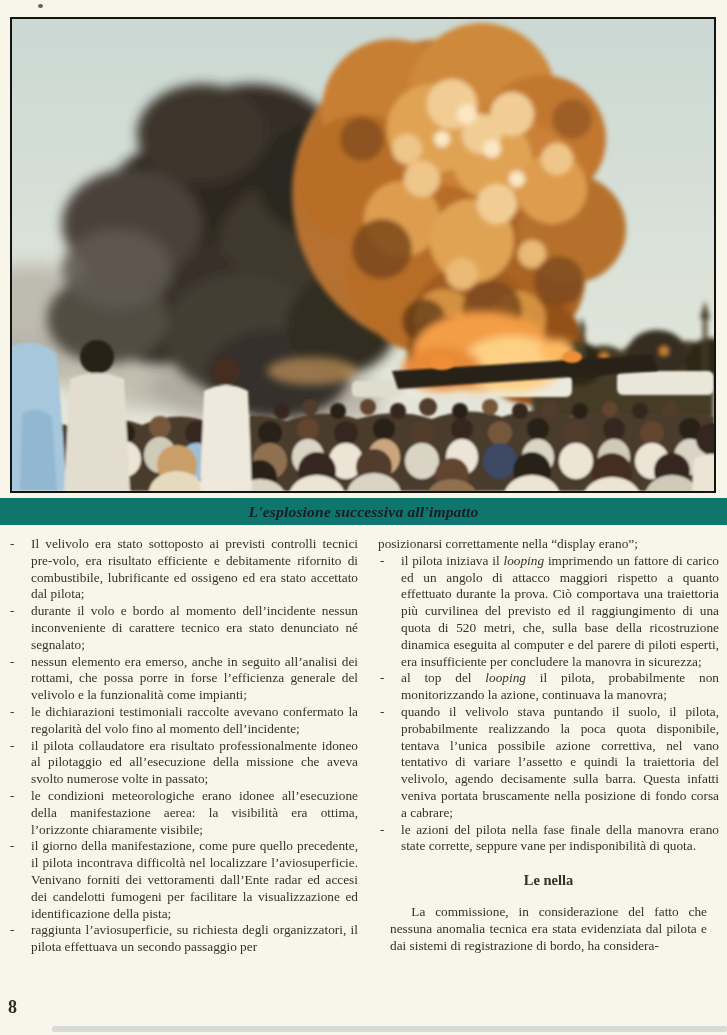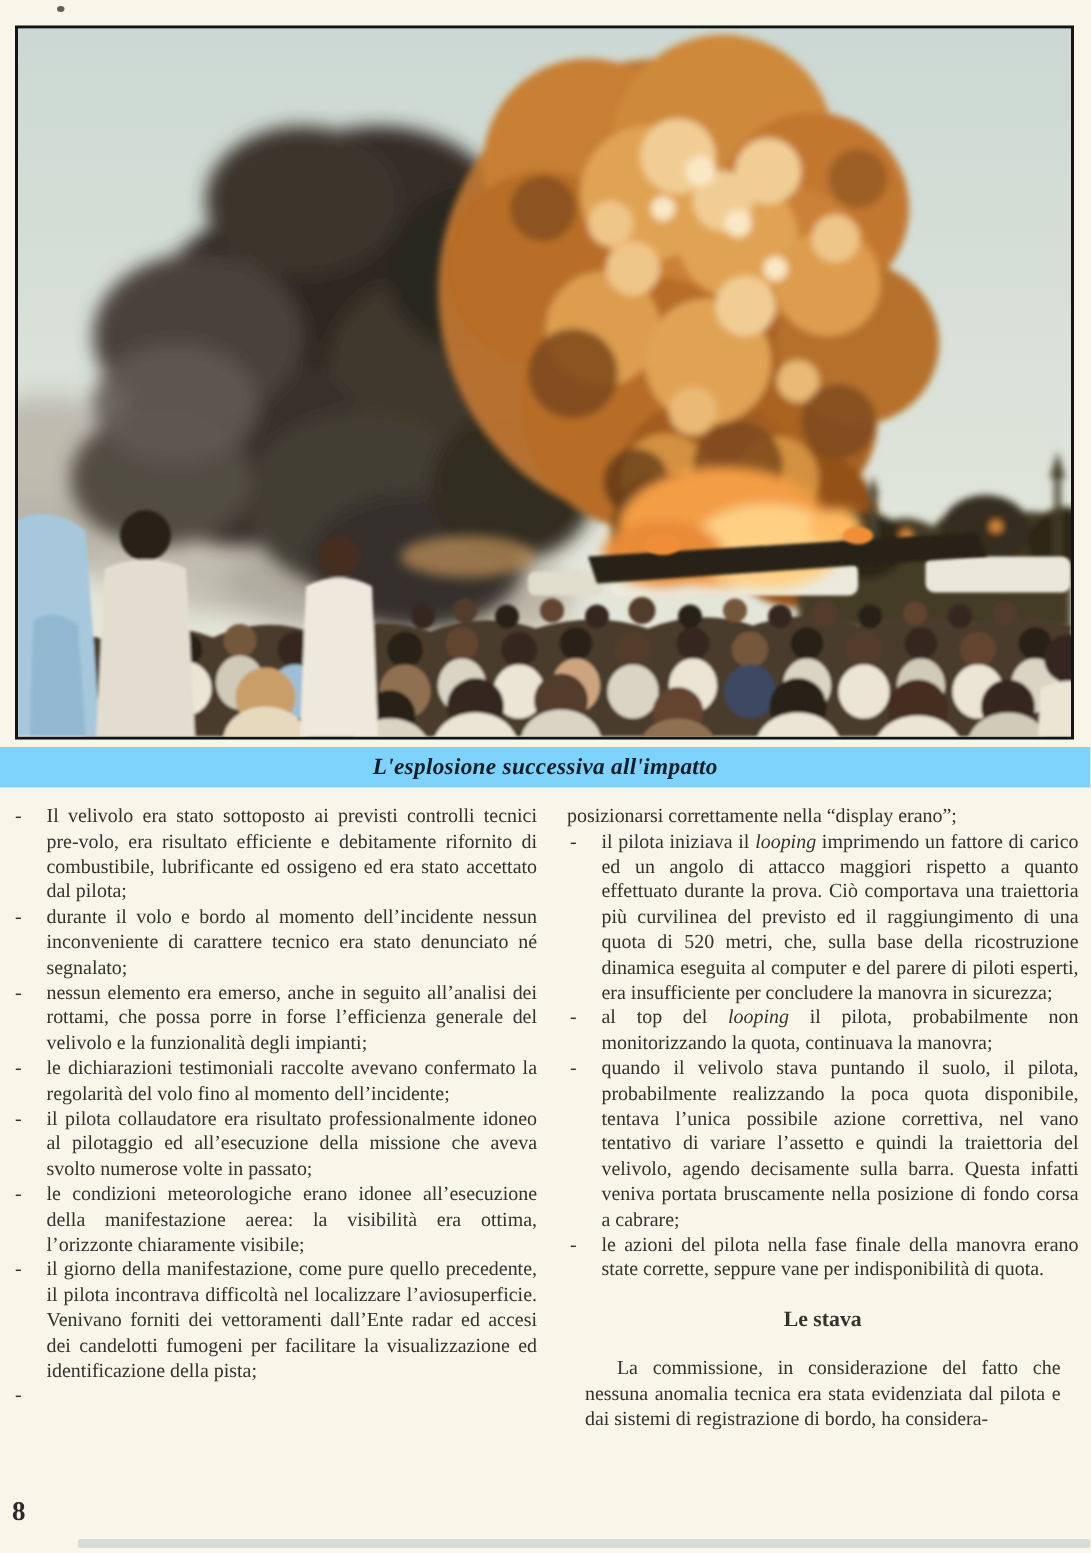--- a/index.html
+++ b/index.html
@@ -12,21 +12,21 @@
     color:#34322c;
   }
   .scan-speck{position:absolute;left:38px;top:4px;width:5px;height:4px;background:#3a3a34;border-radius:50%;opacity:.8;}
   .photo-frame{
     position:absolute;left:10px;top:17px;width:702px;height:472px;
     border:2px solid #141414;background:#d5e0da;
   }
   .photo-frame svg{display:block;width:100%;height:100%;}
   .caption-band{
     position:absolute;left:0;top:498px;width:727px;height:27px;
-    background:#7dd3fc;
+    background:#0f766e;
     display:flex;align-items:center;justify-content:center;
   }
   .caption-band .cap{
     font-style:italic;font-weight:bold;font-size:15.5px;color:#141d28;letter-spacing:.2px;
   }
   .columns{
     position:absolute;left:8px;top:536px;width:711px;
     display:flex;gap:20px;
   }
   .col{font-size:13.3px;line-height:16.8px;text-align:justify;}
@@ -266,33 +266,33 @@
 </div>
 
 <div class="caption-band">
   <span class="cap">L'esplosione successiva all'impatto</span>
 </div>
 
 <div class="columns">
   <div class="col col-left">
     <p class="li"><span class="dash">-</span><span>Il velivolo era stato sottoposto ai previsti controlli tecnici pre-volo, era risultato efficiente e debitamente rifornito di combustibile, lubrificante ed ossigeno ed era stato accettato dal pilota;</span></p>
     <p class="li"><span class="dash">-</span><span>durante il volo e bordo al momento dell’incidente nessun inconveniente di carattere tecnico era stato denunciato né segnalato;</span></p>
-    <p class="li"><span class="dash">-</span><span>nessun elemento era emerso, anche in seguito all’analisi dei rottami, che possa porre in forse l’efficienza generale del velivolo e la funzionalità degli impianti;</span></p>
+    <p class="li"><span class="dash">-</span><span>nessun elemento era emerso, anche in seguito all’analisi dei rottami, che possa porre in forse l’efficienza generale del velivolo e la funzionalità come impianti;</span></p>
     <p class="li"><span class="dash">-</span><span>le dichiarazioni testimoniali raccolte avevano confermato la regolarità del volo fino al momento dell’incidente;</span></p>
     <p class="li"><span class="dash">-</span><span>il pilota collaudatore era risultato professionalmente idoneo al pilotaggio ed all’esecuzione della missione che aveva svolto numerose volte in passato;</span></p>
     <p class="li"><span class="dash">-</span><span>le condizioni meteorologiche erano idonee all’esecuzione della manifestazione aerea: la visibilità era ottima, l’orizzonte chiaramente visibile;</span></p>
     <p class="li"><span class="dash">-</span><span>il giorno della manifestazione, come pure quello precedente, il pilota incontrava difficoltà nel localizzare l’aviosuperficie. Venivano forniti dei vettoramenti dall’Ente radar ed accesi dei candelotti fumogeni per facilitare la visualizzazione ed identificazione della pista;</span></p>
-    <p class="li"><span class="dash">-</span></p>
+    <p class="li"><span class="dash">-</span><span>raggiunta l’aviosuperficie, su richiesta degli organizzatori, il pilota effettuava un secondo passaggio per</span></p>
   </div>
 
   <div class="col col-right">
     <p class="cont">posizionarsi correttamente nella “display erano”;</p>
     <p class="li"><span class="dash">-</span><span><span>il pilota iniziava il </span><em>looping</em><span> imprimendo un fattore di carico ed un angolo di attacco maggiori rispetto a quanto effettuato durante la prova. Ciò comportava una traiettoria più curvilinea del previsto ed il raggiungimento di una quota di 520 metri, che, sulla base della ricostruzione dinamica eseguita al computer e del parere di piloti esperti, era insufficiente per concludere la manovra in sicurezza;</span></span></p>
-    <p class="li"><span class="dash">-</span><span><span>al top del </span><em>looping</em><span> il pilota, probabilmente non monitorizzando la quota, continuava la manovra;</span></span></p>
+    <p class="li"><span class="dash">-</span><span><span>al top del </span><em>looping</em><span> il pilota, probabilmente non monitorizzando la azione, continuava la manovra;</span></span></p>
     <p class="li"><span class="dash">-</span><span>quando il velivolo stava puntando il suolo, il pilota, probabilmente realizzando la poca quota disponibile, tentava l’unica possibile azione correttiva, nel vano tentativo di variare l’assetto e quindi la traiettoria del velivolo, agendo decisamente sulla barra. Questa infatti veniva portata bruscamente nella posizione di fondo corsa a cabrare;</span></p>
     <p class="li"><span class="dash">-</span><span>le azioni del pilota nella fase finale della manovra erano state corrette, seppure vane per indisponibilità di quota.</span></p>
-    <h3 class="cause-heading">Le stava</h3>
+    <h3 class="cause-heading">Le nella</h3>
     <p class="closing">La commissione, in considerazione del fatto che nessuna anomalia tecnica era stata evidenziata dal pilota e dai sistemi di registrazione di bordo, ha considera-</p>
   </div>
 </div>
 
 <div class="page-number">8</div>
 <div class="bottom-strip"></div>
 
 </body></html>

